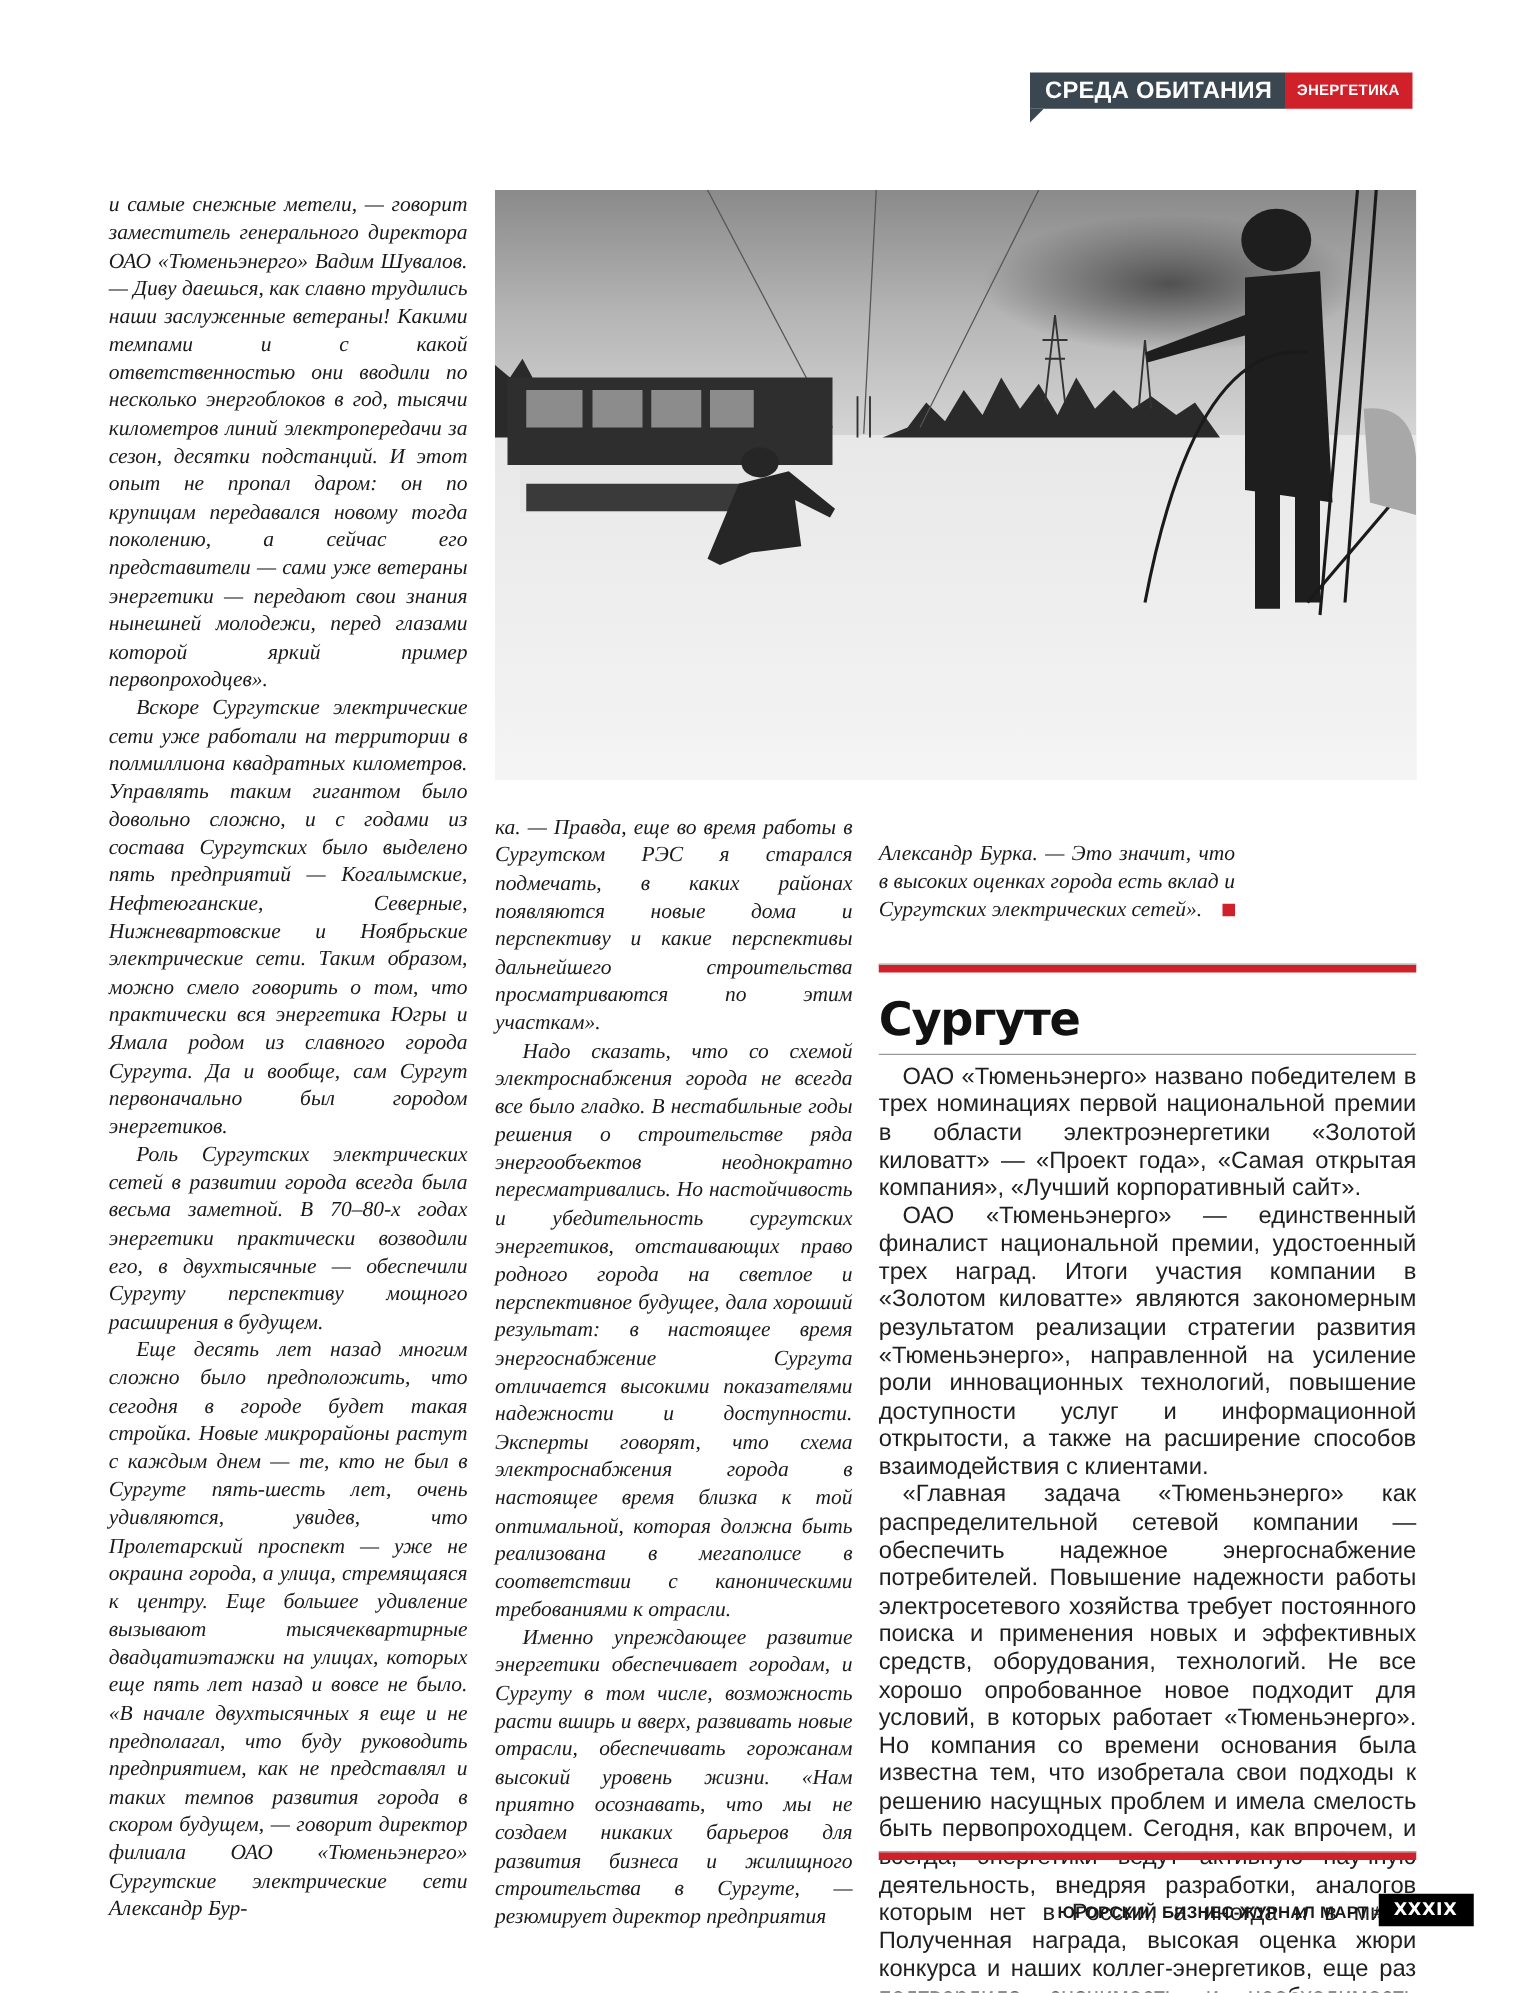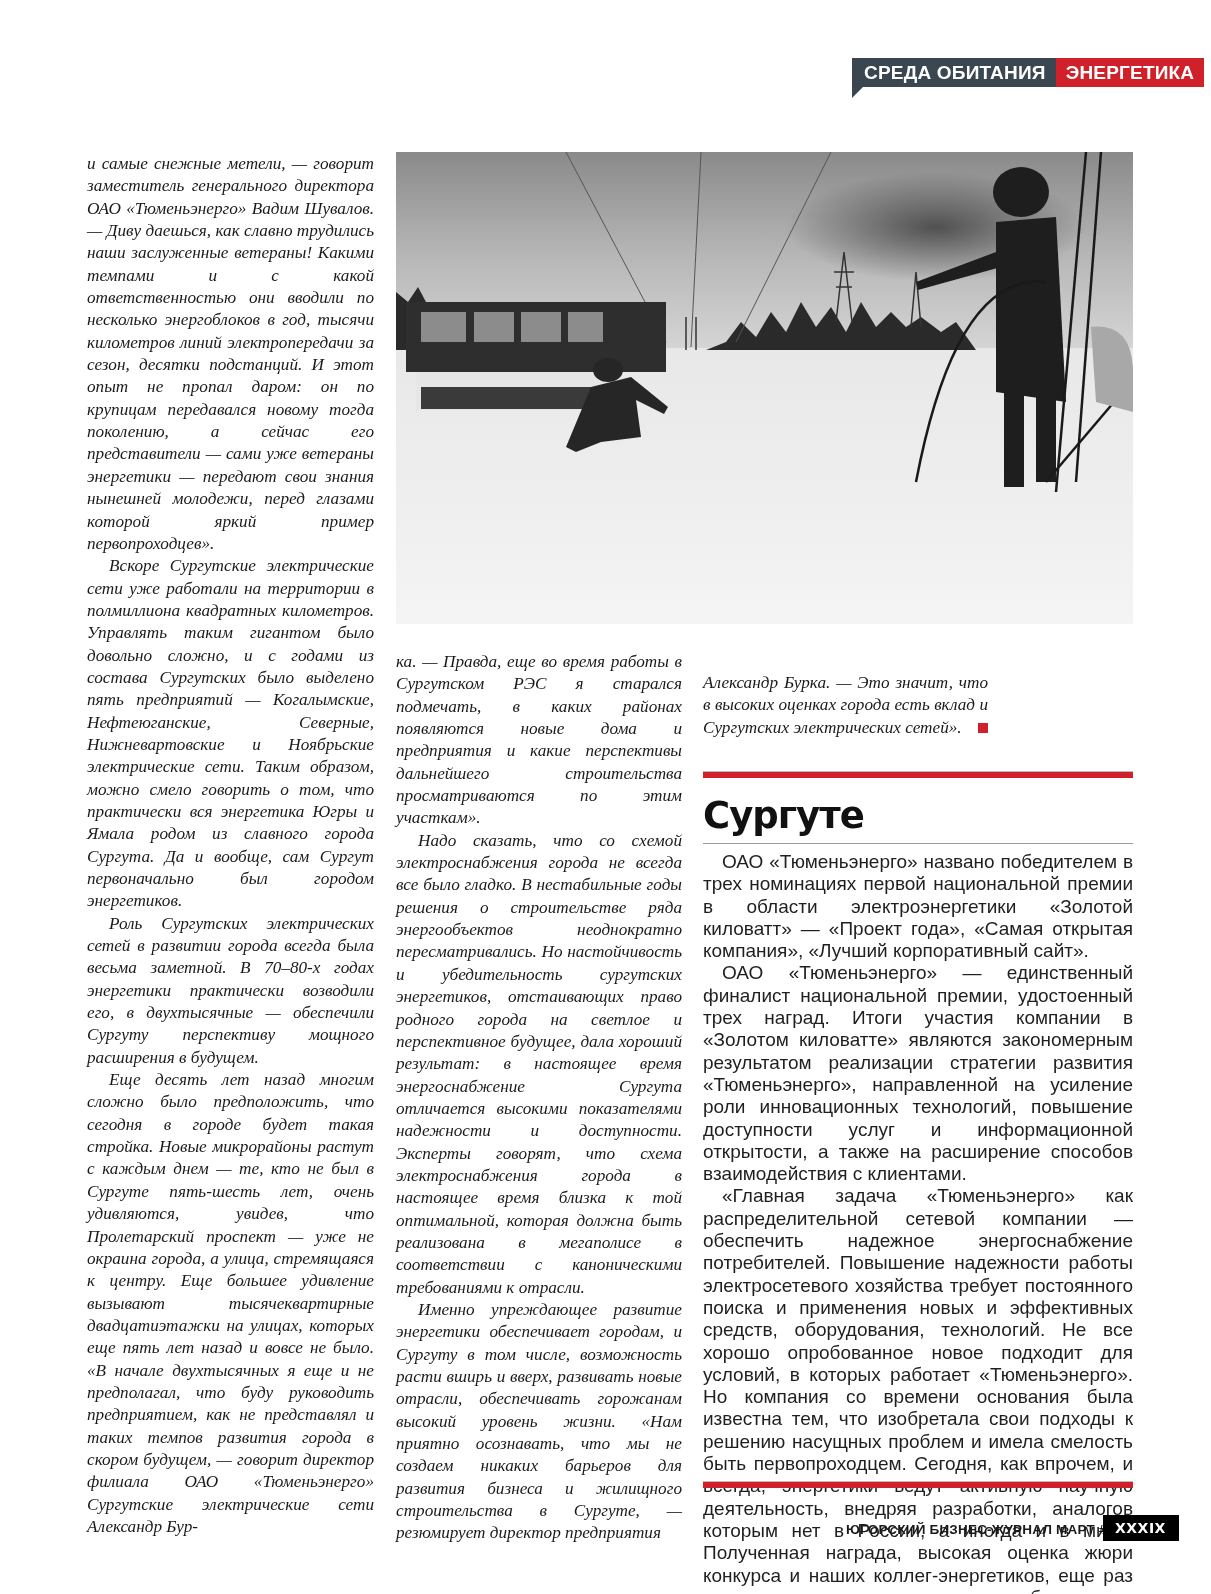--- a/index.html
+++ b/index.html
@@ -1,22 +1,22 @@
 <!DOCTYPE html>
 <html><head>
 <meta charset="utf-8">
 <style>
   html, body { margin: 0; padding: 0; background: #ffffff; }
   body { width: 1211px; height: 1594px; position: relative; overflow: hidden; color: #1a1a1a; }
 
   
   .rubric { position: absolute; top: 58px; left: 824px; height: 29px; display: flex; }
-  .rubric .sec { background: #3b4750; color: #fff; font-family: "Liberation Sans", sans-serif; font-weight: bold; font-size: 19px; line-height: 29px; padding: 0 10px 0 12px; letter-spacing: 0.2px; position: relative; margin-left: 28px; }
+  .rubric .sec { background: #3b4750; color: #fff; font-family: "Liberation Sans", sans-serif; font-weight: bold; font-size: 19px; line-height: 29px; padding: 0 10px 0 12px; letter-spacing: 0.2px; position: relative; }
   .rubric .sec::after { content: ""; position: absolute; left: 0; top: 29px; border-top: 11px solid #3b4750; border-right: 11px solid transparent; }
-  .rubric .sub { background: #d0202a; color: #fff; font-family: "Liberation Sans", sans-serif; font-weight: bold; font-size: 19px; line-height: 29px; padding: 0 10px 0 10px; letter-spacing: 0.2px; }
+  .rubric .sub { background: #d0202a; color: #fff; font-family: "Liberation Sans", sans-serif; font-weight: bold; font-size: 12px; line-height: 29px; padding: 0 10px 0 10px; letter-spacing: 0.2px; }
 
   
   .col { position: absolute; font-family: "Liberation Serif", serif; font-size: 17.2px; line-height: 22.35px; text-align: justify; color: #1a1a1a; font-style: italic; }
   .col p { margin: 0; text-indent: 22px; }
   .col p.noindent { text-indent: 0; }
   .col1 { left: 87px; top: 153px; width: 287px; }
   .col2 { left: 396px; top: 651px; width: 286px; }
   .col3 { left: 703px; top: 672px; width: 285px; }
   .end-mark { display: inline-block; width: 10px; height: 10px; background: #d0202a; float: right; margin-top: 6px; }
 
@@ -115,21 +115,21 @@
       <path d="M690 0 L660 340"></path>
       <path d="M705 0 L680 330"></path>
       <path d="M735 230 L650 330"></path>
       <path d="M650 130 Q560 120 520 330"></path>
     </g>
     <path d="M695 175 Q740 170 737 230 L737 260 L700 250 Z" fill="#a8a8a8"></path>
   </svg>
 </div>
 
 <div class="col col2">
-  <p class="noindent">ка. — Правда, еще во время работы в Сургутском РЭС я старался подмечать, в каких районах появляются новые дома и предприятия и какие перспективы дальнейшего строительства просматриваются по этим участкам».</p>
+  <p class="noindent">ка. — Правда, еще во время работы в Сургутском РЭС я старался подмечать, в каких районах появляются новые дома и перспективу и какие перспективы дальнейшего строительства просматриваются по этим участкам».</p>
   <p>Надо сказать, что со схемой электроснабжения города не всегда все было гладко. В нестабильные годы решения о строительстве ряда энергообъектов неоднократно пересматривались. Но настойчивость и убедительность сургутских энергетиков, отстаивающих право родного города на светлое и перспективное будущее, дала хороший результат: в настоящее время энергоснабжение Сургута отличается высокими показателями надежности и доступности. Эксперты говорят, что схема электроснабжения города в настоящее время близка к той оптимальной, которая должна быть реализована в мегаполисе в соответствии с каноническими требованиями к отрасли.</p>
   <p>Именно упреждающее развитие энергетики обеспечивает городам, и Сургуту в том числе, возможность расти вширь и вверх, развивать новые отрасли, обеспечивать горожанам высокий уровень жизни. «Нам приятно осознавать, что мы не создаем никаких барьеров для развития бизнеса и жилищного строительства в Сургуте, — резюмирует директор предприятия</p>
 </div>
 
 <div class="col col3">
   <p class="noindent"><span>Александр Бурка. — Это значит, что в высоких оценках города есть вклад и Сургутских электрических сетей».</span><span class="end-mark"></span></p>
 </div>
 
 <div class="red-rule rule-top"></div>
 <div class="aside-title">Сургуте</div>

